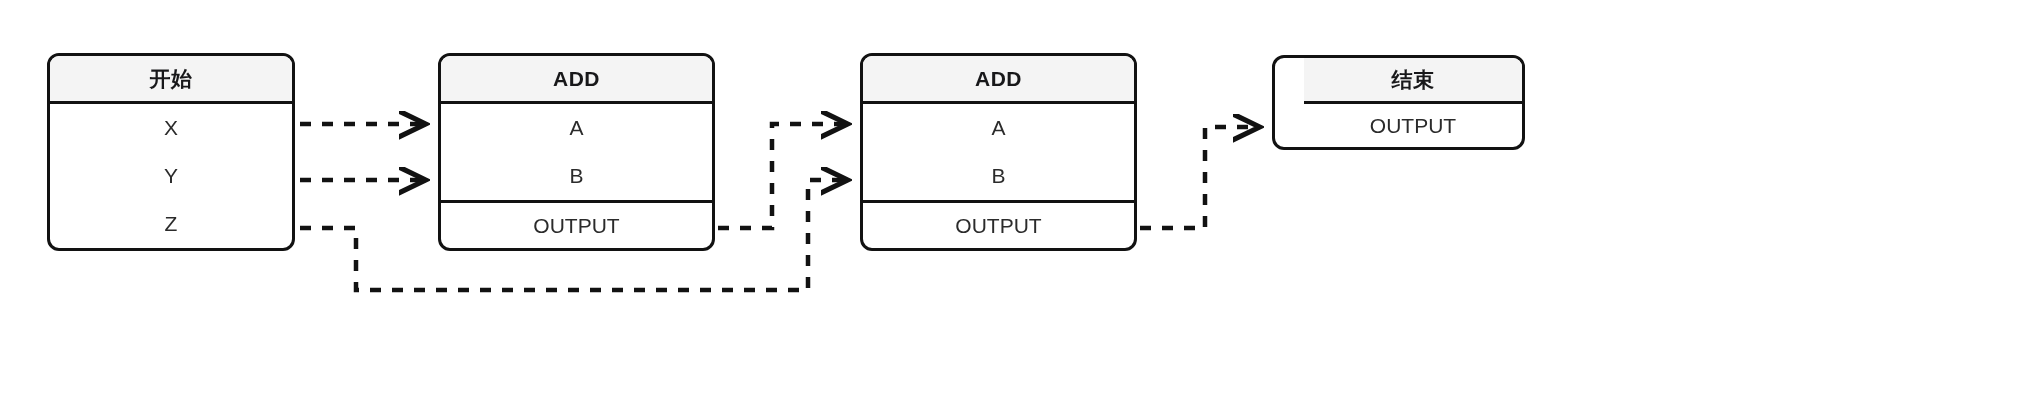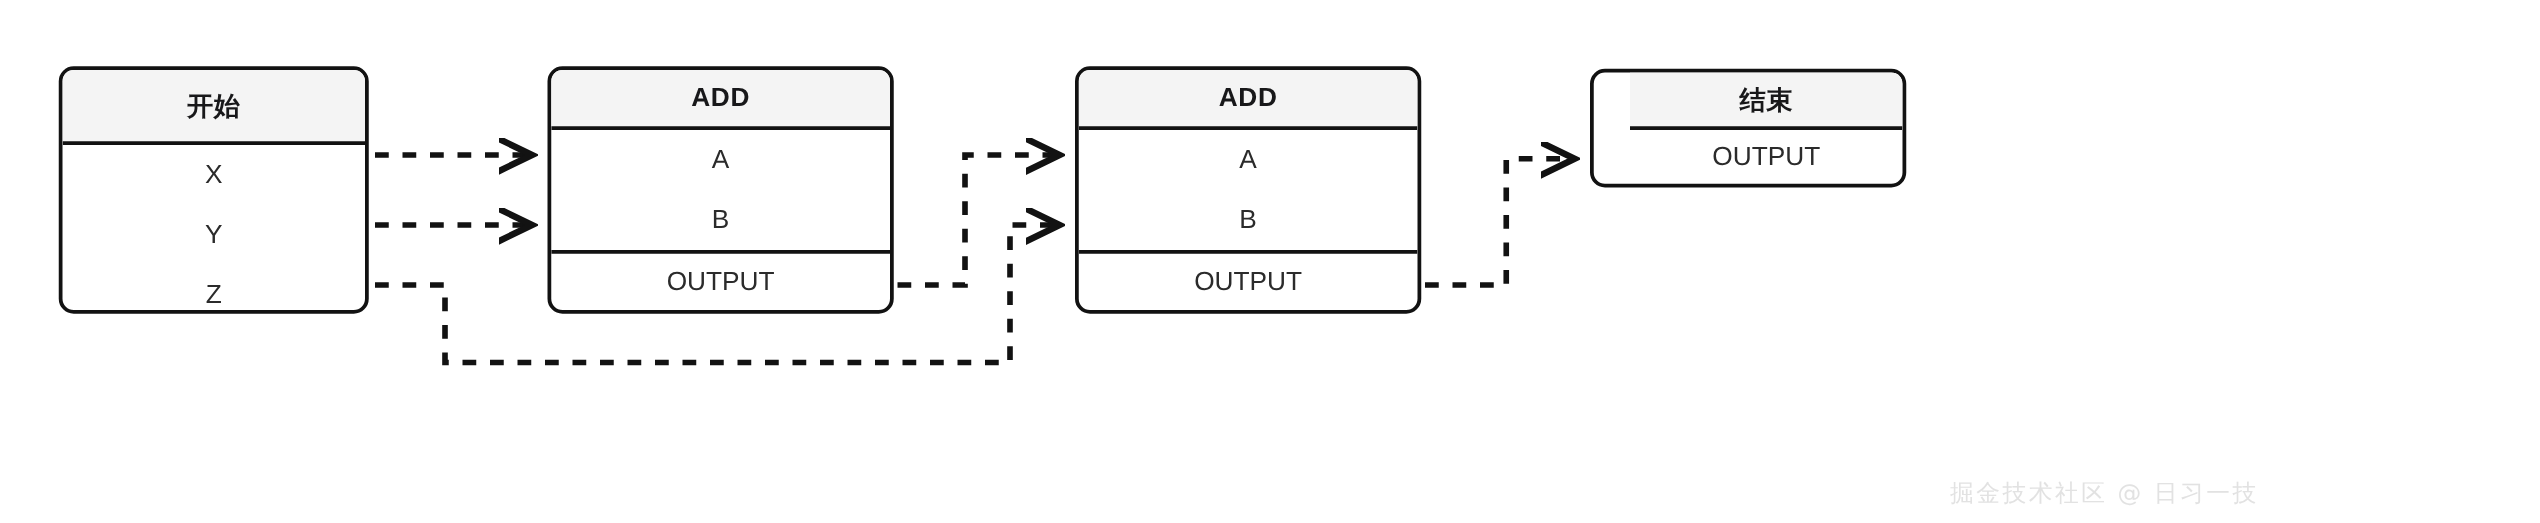--- a/index.html
+++ b/index.html
@@ -85,21 +85,21 @@
     <path d="M 300 180 L 424 180" fill="none" stroke="#121212" stroke-width="4.5" stroke-dasharray="11 11" marker-end="url(#arrowhead)"></path>
 
     <path d="M 300 228 L 356 228 L 356 290 L 808 290 L 808 180 L 846 180" fill="none" stroke="#121212" stroke-width="4.5" stroke-dasharray="11 11" marker-end="url(#arrowhead)"></path>
 
     <path d="M 718 228 L 772 228 L 772 124 L 846 124" fill="none" stroke="#121212" stroke-width="4.5" stroke-dasharray="11 11" marker-end="url(#arrowhead)"></path>
 
     <path d="M 1140 228 L 1205 228 L 1205 127 L 1258 127" fill="none" stroke="#121212" stroke-width="4.5" stroke-dasharray="11 11" marker-end="url(#arrowhead)"></path>
   </svg>
 
   <div class="node" id="node-0" style="left: 47px; top: 53px; width: 248px; height: 198px;">
-    <div class="node-header" style="height: 60px;">
+    <div class="node-header" style="height: 48px;">
       <span>开始</span>
     </div>
     <div class="node-body" style="height: 144px;">
       <div class="port-row" style="height: 48px;">
         <span>X</span>
       </div>
       <div class="port-row" style="height: 48px;">
         <span>Y</span>
       </div>
       <div class="port-row" style="height: 48px;">
@@ -146,15 +146,14 @@
     <div class="node-header" style="height: 46px;">
       <span>结束</span>
     </div>
     <div class="node-body" style="height: 43px;">
       <div class="port-row" style="height: 43px;">
         <span>OUTPUT</span>
       </div>
     </div>
   </div>
 
-  <div class="watermark" style="left: 1560px; top: 382px; color: rgb(226, 226, 226);">掘金技术社区 @ 日习一技</div>
 
 </div>
 
 </body></html>

